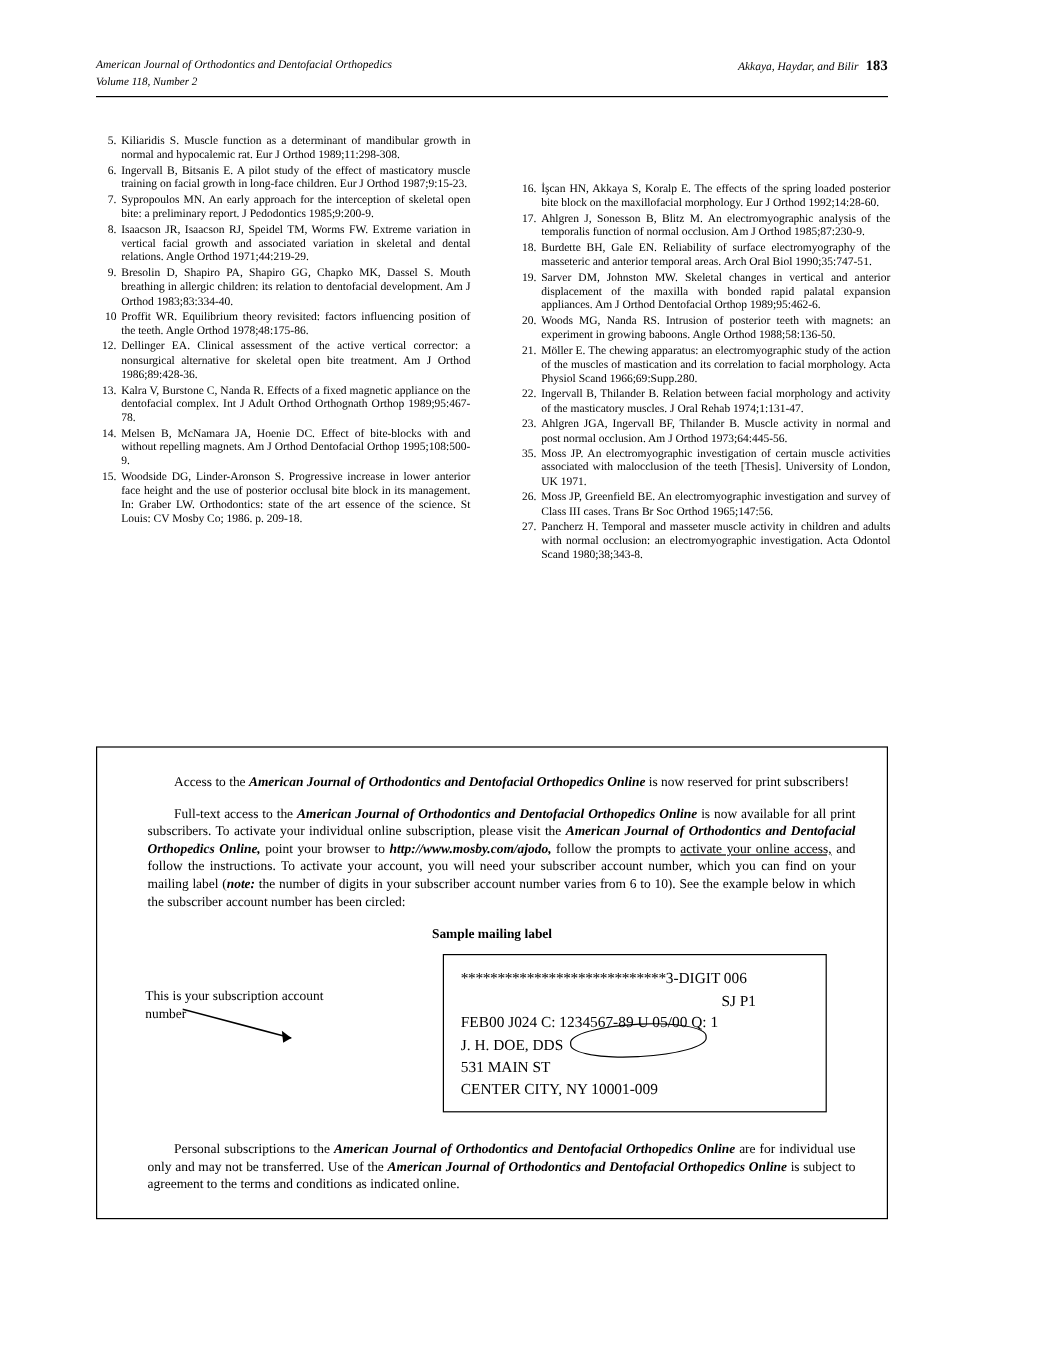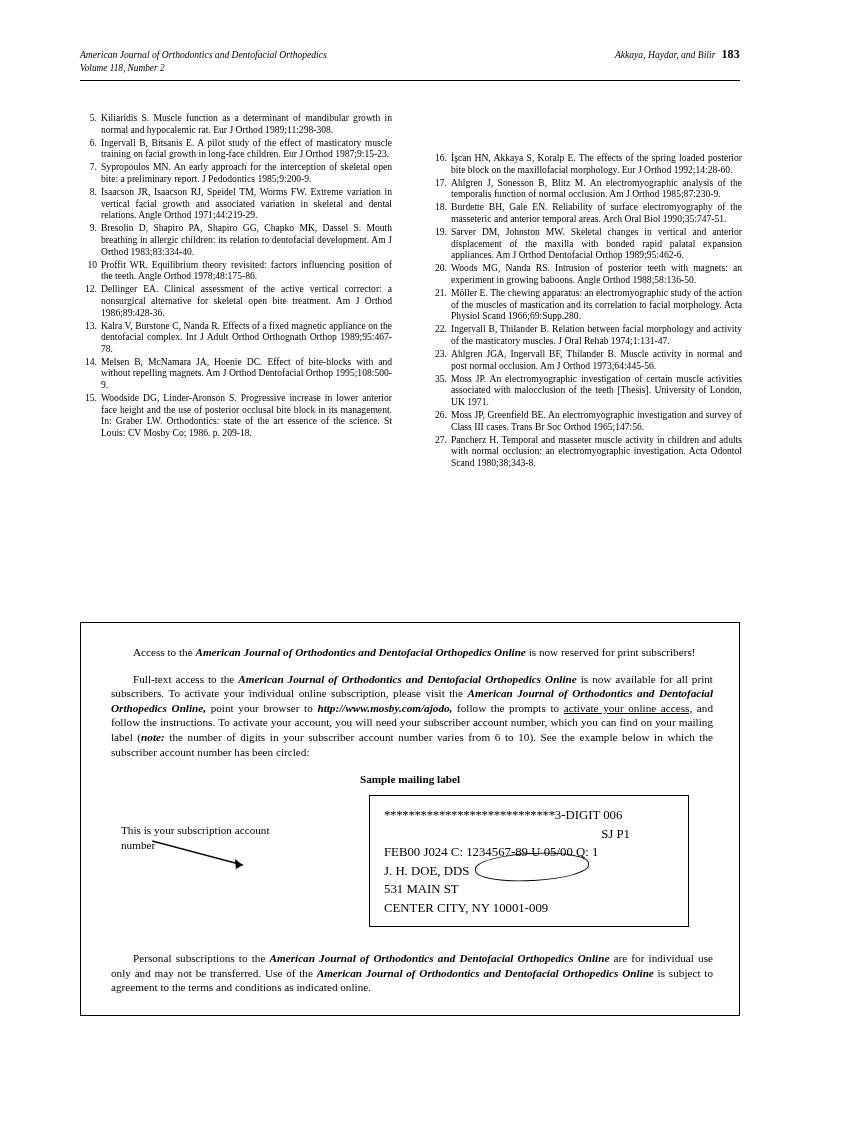--- a/index.html
+++ b/index.html
@@ -96,21 +96,21 @@
   .notice {
     position: absolute;
     left: 80px;
     top: 622px;
     width: 660px;
     border: 1.4px solid #000;
     box-sizing: border-box;
     padding: 22px 26px 20px 26px;
   }
   .notice p {
-    margin: 0 0 12px 4px;
+    margin: 0 0 12px 16px;
     font-size: 11.2px;
     line-height: 14.6px;
     text-align: justify;
     text-indent: 22px;
   }
   .notice p.last { margin-bottom: 0; }
   .notice b, .notice .bi {
     font-weight: bold;
   }
   .notice .bi { font-style: italic; }

